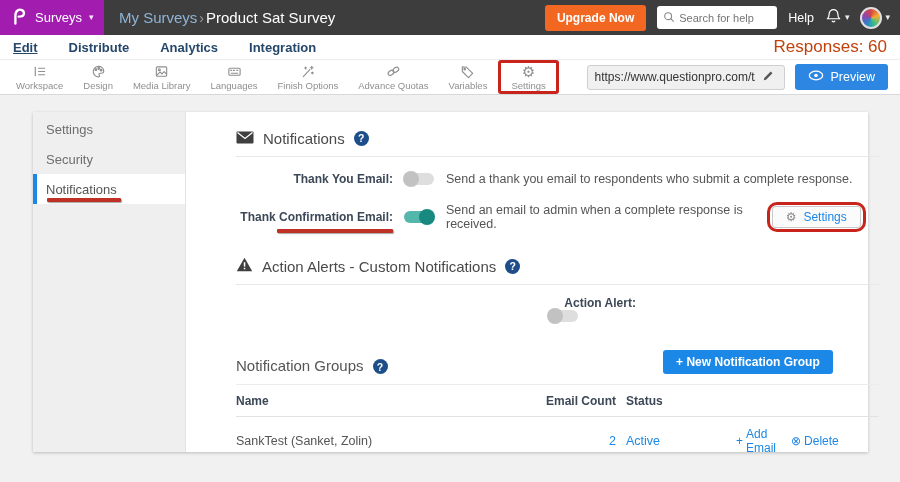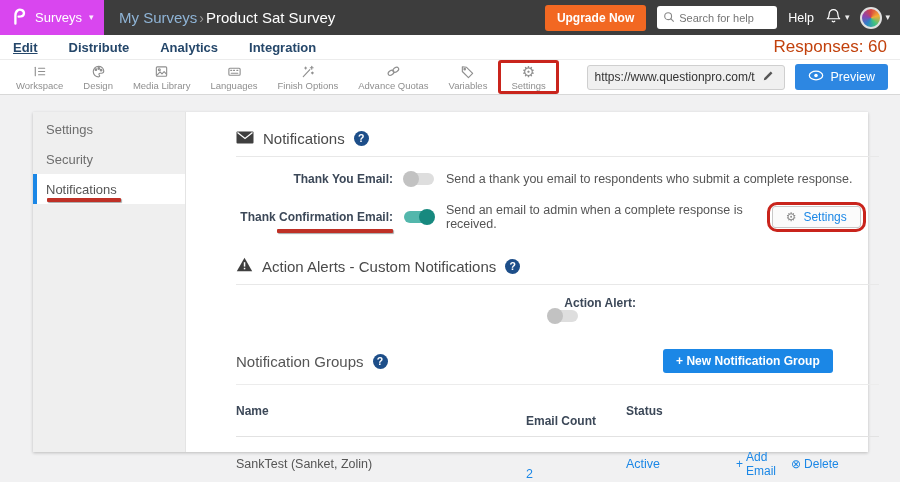--- a/index.html
+++ b/index.html
@@ -1,21 +1,21 @@
 <!DOCTYPE html>
 <html><head>
 <meta charset="utf-8">
 <style>
   * { box-sizing:border-box; margin:0; padding:0; }
   html,body { width:900px; height:482px; overflow:hidden; }
   body { font-family:"Liberation Sans", sans-serif; background:#f1f1f2; }
 
   
   .topbar { height:35px; background:#3d3d3d; display:flex; align-items:center; color:#fff; }
-  .logo-area { width:104px; height:100%; background:#d946ef; display:flex; align-items:center; padding:0 6px 0 10px; gap:7px; flex-shrink:0; cursor:pointer; }
+  .logo-area { width:104px; height:100%; background:#a21caf; display:flex; align-items:center; padding:0 6px 0 10px; gap:7px; flex-shrink:0; cursor:pointer; }
   .logo-area svg { flex-shrink:0; }
   .surveys-label { font-size:13px; }
   .caret { font-size:9px; line-height:1; opacity:.9; }
   .breadcrumb { margin-left:15px; display:flex; align-items:center; gap:2px; font-size:15px; }
   .crumb-root { color:#8fb4d6; cursor:pointer; }
   .crumb-sep { color:#9a9a9a; font-size:14px; }
   .crumb-current { color:#fff; }
   .topbar-right { margin-left:auto; display:flex; align-items:center; gap:11px; padding-right:10px; }
   .upgrade-btn { background:#f26822; border:none; color:#fff; border-radius:3px; padding:6px 12px; font-size:12px; font-weight:bold; cursor:pointer; font-family:inherit; }
   .search-box { background:#fff; border-radius:3px; height:23px; width:120px; display:flex; align-items:center; padding:0 6px; gap:4px; }
@@ -69,28 +69,28 @@
   .toggle { width:30px; height:12px; border-radius:7px; background:#dedede; margin-left:11px; position:relative; cursor:pointer; flex-shrink:0; }
   .toggle .knob { position:absolute; top:-2px; left:-1px; width:16px; height:16px; border-radius:50%; background:#c2c2c2; }
   .toggle.on { background:#53b7ac; }
   .toggle.on .knob { left:auto; right:-1px; background:#17897f; }
 
   .settings-btn-wrap { margin-left:auto; margin-right:13px; }
   .red-pill { border:3px solid #c9241c; border-radius:10px; padding:1px 2px; }
   .settings-btn { background:#fbfbfb; border:1px solid #c9c9c9; border-radius:3px; height:22px; padding:0 13px; display:flex; align-items:center; gap:7px; font-size:12px; color:#1b87e6; cursor:pointer; font-family:inherit; }
   .settings-btn .gear-small { color:#8a8a8a; font-size:12px; line-height:1; }
 
-  .groups-header { display:flex; align-items:center; gap:9px; margin-top:26px; height:26px; font-size:15px; color:#555; }
+  .groups-header { display:flex; align-items:flex-end; gap:9px; margin-top:26px; height:26px; font-size:15px; color:#555; }
   .new-group-btn { margin-left:auto; margin-right:46px; background:#1b87e6; border:none; color:#fff; font-weight:bold; font-size:12px; border-radius:3px; height:24px; padding:0 13px; cursor:pointer; font-family:inherit; }
 
   .ngroup-table { margin-top:10px; border-top:1px solid #ececec; }
   .t-head, .t-row { display:grid; grid-template-columns:290px 90px 120px 1fr; align-items:center; }
   .t-head { padding:9px 0 8px; font-size:12px; font-weight:bold; color:#3c4858; border-bottom:1px solid #e2e2e2; }
   .t-row { padding:10px 0; font-size:12.5px; color:#555; }
-  .col-email { text-align:left;margin-top:20px; }
+  .col-email { text-align:right; }
   .col-status { padding-left:10px; }
   .col-actions { display:flex; justify-content:flex-end; gap:15px; padding-right:40px; }
   .blue-link { color:#1b87e6; text-decoration:none; font-size:12px; cursor:pointer; display:flex; align-items:center; gap:3px; }
   .t-row .col-email a, .t-row .col-status a { font-size:12.5px; }
 </style>
 </head>
 <body>
 
 <div class="topbar">
   <div class="logo-area">

